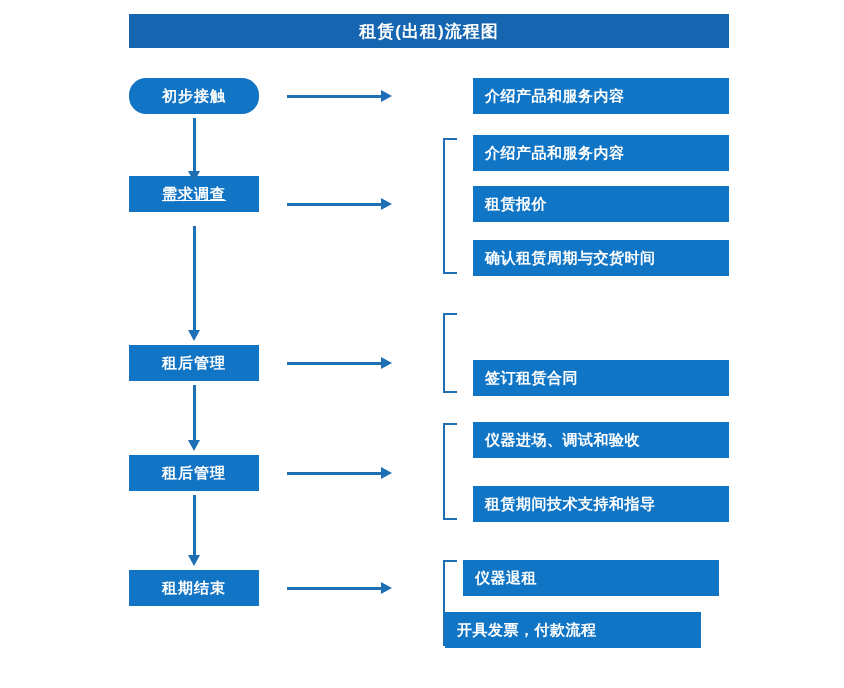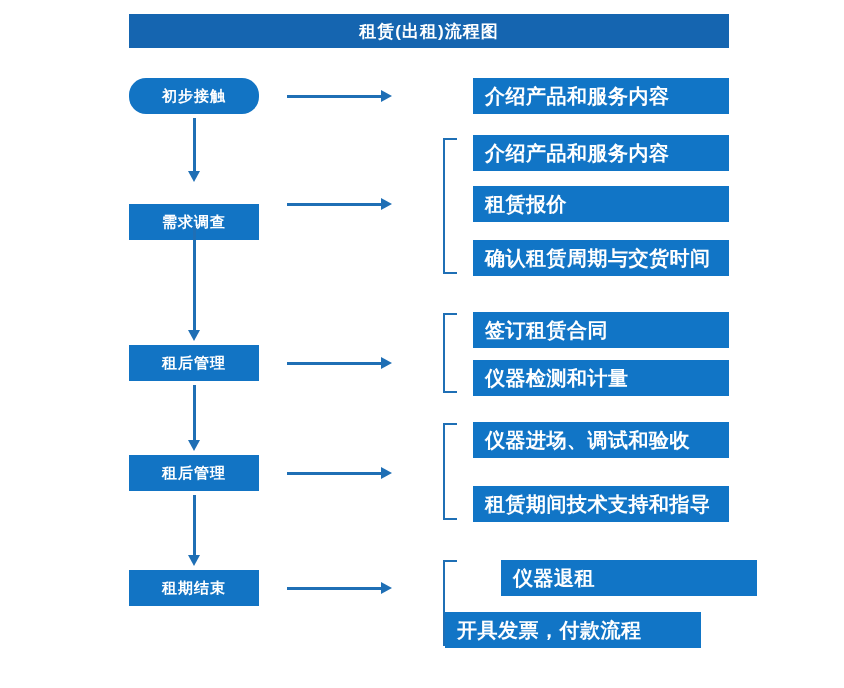--- a/index.html
+++ b/index.html
@@ -42,21 +42,21 @@
     font-weight: bold;
     display: flex;
     align-items: center;
     justify-content: center;
     letter-spacing: 1px;
   }
   .detail-box {
     position: absolute;
     background: #1175c6;
     color: #ffffff;
-    font-size: 20px;
+    font-size: 15px;
     font-weight: bold;
     display: flex;
     align-items: center;
     padding-left: 12px;
     box-sizing: border-box;
     letter-spacing: 0.5px;
   }
   .h-arrow {
     position: absolute;
     height: 12px;
@@ -106,21 +106,21 @@
   }
 </style>
 </head>
 <body>
 
 <div id="canvas">
 
   <div class="title-bar">租赁(出租)流程图</div>
 
   <div class="stage-box" style="left:100px; top:78px; width:130px; height:36px;border-radius:17px;">初步接触</div>
-  <div class="stage-box" style="left:100px; top:204px; width:130px; height:36px;">需求调查</div>
+  <div class="stage-box" style="left:100px; top:176px; width:130px; height:36px;text-decoration:underline;">需求调查</div>
   <div class="stage-box" style="left:100px; top:345px; width:130px; height:36px;">租后管理</div>
   <div class="stage-box" style="left:100px; top:455px; width:130px; height:36px;">租后管理</div>
   <div class="stage-box" style="left:100px; top:570px; width:130px; height:36px;">租期结束</div>
 
   <div class="v-arrow" style="left:159px; top:118px; height:64px;">
     <div class="shaft" style="height:53px;"></div>
     <div class="head" style="top:53px;"></div>
   </div>
   <div class="v-arrow" style="left:159px; top:226px; height:115px;">
     <div class="shaft" style="height:104px;"></div>
@@ -160,22 +160,21 @@
   <div class="bracket" style="left:414px; top:313px; width:14px; height:80px;"></div>
   <div class="bracket" style="left:414px; top:423px; width:14px; height:97px;"></div>
   <div class="bracket" style="left:414px; top:560px; width:14px; height:86px;"></div>
 
   <div class="detail-box" style="left:444px; top:78px; width:256px; height:36px;">介绍产品和服务内容</div>
 
   <div class="detail-box" style="left:444px; top:135px; width:256px; height:36px;">介绍产品和服务内容</div>
   <div class="detail-box" style="left:444px; top:186px; width:256px; height:36px;">租赁报价</div>
   <div class="detail-box" style="left:444px; top:240px; width:256px; height:36px;">确认租赁周期与交货时间</div>
 
-  <div class="detail-box" style="left:444px; top:312px; width:256px; height:36px;">签订租赁合同</div>
-  <div class="detail-box" style="left:444px; top:360px; width:256px; height:36px;">仪器检测和计量</div>
+  <div class="detail-box" style="left:444px; top:360px; width:256px; height:36px;">签订租赁合同</div>
 
   <div class="detail-box" style="left:444px; top:422px; width:256px; height:36px;">仪器进场、调试和验收</div>
   <div class="detail-box" style="left:444px; top:486px; width:256px; height:36px;">租赁期间技术支持和指导</div>
 
-  <div class="detail-box" style="left:472px; top:560px; width:256px; height:36px;">仪器退租</div>
+  <div class="detail-box" style="left:434px; top:560px; width:256px; height:36px;">仪器退租</div>
   <div class="detail-box" style="left:416px; top:612px; width:256px; height:36px;">开具发票，付款流程</div>
 
 </div>
 
 </body></html>

